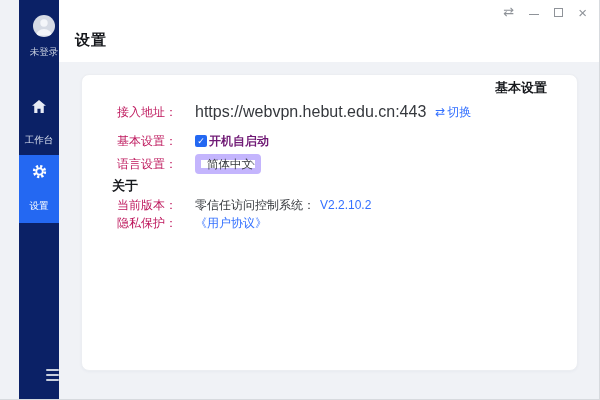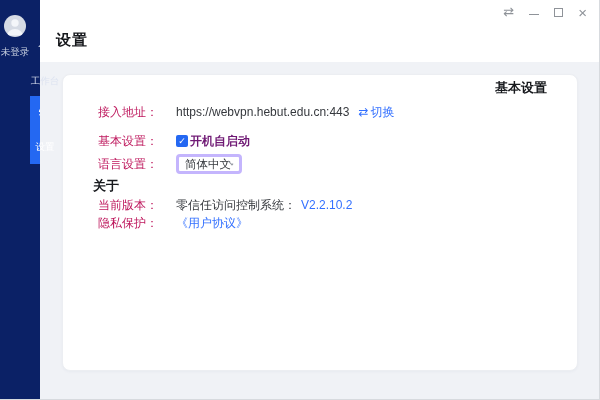--- a/index.html
+++ b/index.html
@@ -1,21 +1,21 @@
 <!DOCTYPE html>
 <html><head>
 <meta charset="utf-8">
 <style>
   * { margin:0; padding:0; box-sizing:border-box; }
   html,body { width:600px; height:400px; font-family:"Liberation Sans","DejaVu Sans",sans-serif; }
   .window { width:600px; height:400px; display:flex; background:#f0f2f6;
             border-right:1px solid #d7dade; border-bottom:1px solid #d7dade; overflow:hidden; }
 
   
-  .sidebar { width:40px; min-width:40px; background:#0b2166; display:flex; flex-direction:row; align-items:flex-start; }
+  .sidebar { width:40px; min-width:40px; background:#0b2166; display:flex; flex-direction:column; align-items:flex-end;margin-left:19px; }
   .avatar-wrap { margin-top:14px; display:flex; flex-direction:column; align-items:center; }
   .user-label { font-size:10px; color:#c9d1e0; margin-top:3px; white-space:nowrap; transform:scale(.95); }
   .nav { width:100%; display:flex; flex-direction:column; }
   .nav-item { width:100%; padding:7px 0 8px; display:flex; flex-direction:column; align-items:center; gap:18px;
               color:#dde3f0; font-size:10px; cursor:pointer; }
   .nav-item.first { margin-top:34px; }
   .nav-item.active { background:#2468f2; color:#ffffff; padding:9px 0 10px; }
   .nav-label { transform:scale(.95); white-space:nowrap; }
   .spacer { flex:1; }
   .hamburger { margin-bottom:18px; display:flex; flex-direction:column; gap:3px; cursor:pointer; }
@@ -41,31 +41,31 @@
   .st-about { margin-top:4px; }
   .row { display:flex; align-items:center; margin-left:5px; height:18px; }
   .row-label { width:78px; min-width:78px; font-size:12px; color:#be185d; }
   .r-access { margin-top:7px; }
   .r-startup { margin-top:11px; }
   .r-lang { margin-top:4px; height:20px; }
   .r-version { margin-top:2px; }
   .r-update { margin-top:4px; }
   .r-privacy { }
 
-  .url { font-size:12px; color:#35383d; }
+  .url { font-size:16px; color:#35383d; }
   .link { font-size:12px; color:#3370ff; text-decoration:none; cursor:pointer; display:inline-flex; align-items:center; }
   .switch-link { margin-left:9px; }
   .swap-glyph { font-size:12px; margin-right:2px; }
 
   .checkbox { width:12px; height:12px; background:#2468f2; border-radius:2px; display:inline-flex;
               align-items:center; justify-content:center; cursor:pointer; }
   .checkmark { color:#ffffff; font-size:9px; line-height:12px; }
   .cb-label { font-size:12px; color:#701a75; margin-left:2px;font-weight:bold; }
 
-  .select { width:66px; height:20px; border:3px solid #c4b5fd; border-radius:4px; background:#fff;
+  .select { width:66px; height:20px; border:6px solid #c4b5fd; border-radius:4px; background:#fff;
             display:inline-flex; align-items:center; justify-content:space-between; padding:0 6px; cursor:pointer; }
   .select-text { font-size:11.5px; color:#35383d; white-space:nowrap; }
   .chev { width:6px; height:6px; border-left:1.5px solid #8f959e; border-bottom:1.5px solid #8f959e;
           transform:rotate(-45deg) translateY(-2px); }
 
   .product { font-size:12px; color:#35383d; }
   .version-val { margin-left:5px; }
 </style>
 </head>
 <body>

